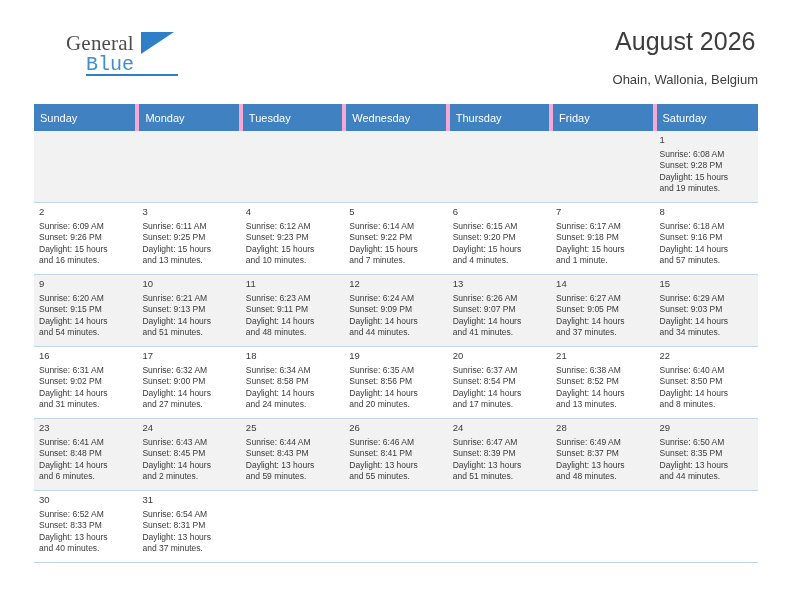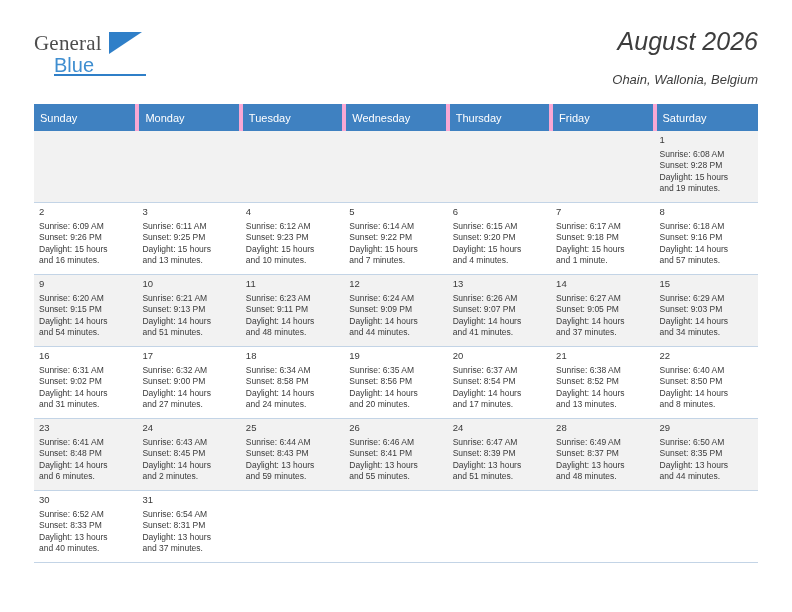--- a/index.html
+++ b/index.html
@@ -26,32 +26,33 @@
   .header {
     display: flex;
     align-items: flex-start;
     justify-content: space-between;
     height: 68px;
   }
   .logo {
     position: relative;
     width: 150px;
     padding-top: 6px;
+    margin-left: 32px;
   }
   .logo-general {
     font-size: 21px;
     color: #4d4d4d;
     letter-spacing: 0.2px;
     font-family: "Liberation Serif", serif;
     line-height: 22px;
   }
   .logo-blue {
     font-size: 20px;
     color: #3f8ed0;
-    font-family: Liberation Sans, sans-serif;
+    font-family: Liberation Mono, monospace;
     line-height: 20px;
     margin-left: 20px;
     display: block;
     margin-top: 1px;
   }
   .logo-flag {
     position: absolute;
     left: 75px;
     top: 6px;
     width: 0;
@@ -61,22 +62,21 @@
   }
   .logo-underline {
     position: absolute;
     left: 20px;
     top: 48px;
     width: 92px;
     height: 2px;
     background: #2f7fc8;
   }
   .title-block {
-    text-align: right;
-    font-style: italic;
+    text-align: center;
   }
   .main-title {
     font-size: 25px;
     color: #3d3d3d;
     font-weight: normal;
     line-height: 30px;
   }
   .sub-title {
     font-size: 13px;
     color: #3d3d3d;

